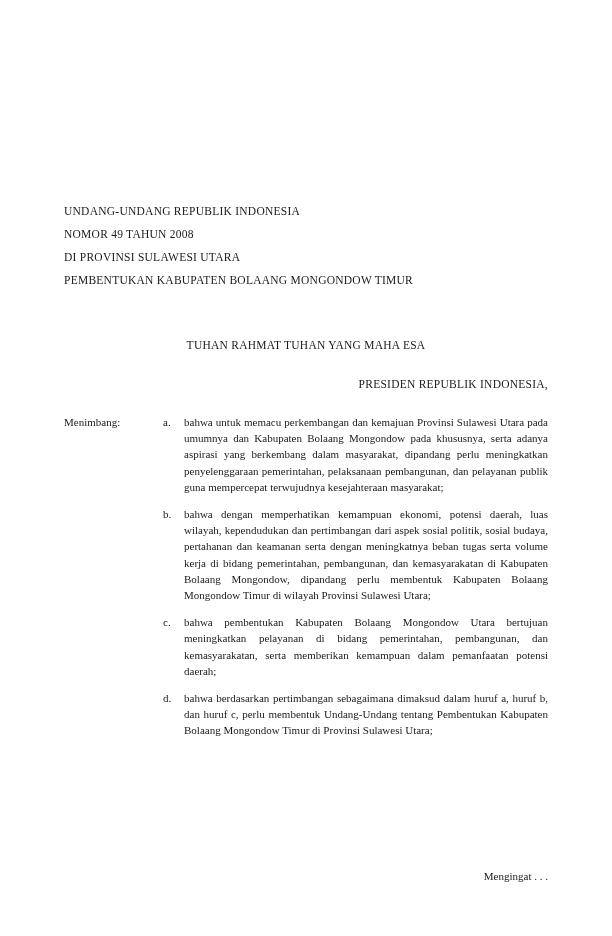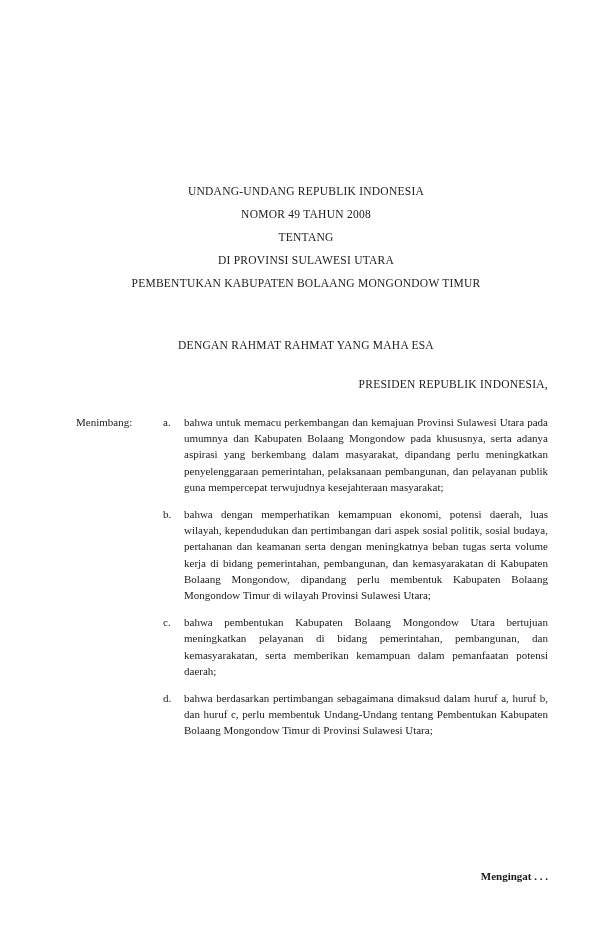--- a/index.html
+++ b/index.html
@@ -19,23 +19,22 @@
 
   .page {
     position: absolute;
     inset: 0;
   }
 
   
   .title-block {
     position: absolute;
     left: 64px;
-    top: 180px;
+    top: 200px;
     width: 484px;
-    text-align: center;
   }
   .title-line {
     font-size: 11.5px;
     line-height: 23px;
     letter-spacing: 0.25px;
     white-space: nowrap;
   }
 
   
   .invocation {
@@ -61,21 +60,21 @@
 
   
   .considerations {
     position: absolute;
     left: 64px;
     top: 414px;
     width: 484px;
   }
   .cons-label {
     position: absolute;
-    left: 12px;
+    left: 0;
     top: 0;
     width: 92px;
     font-size: 11px;
     line-height: 16.2px;
   }
   .cons-items {
     margin-left: 99px;
   }
   .cons-item {
     display: flex;
@@ -102,37 +101,35 @@
 
   
   .footer-catchword {
     position: absolute;
     left: 64px;
     top: 868px;
     width: 484px;
     text-align: right;
     font-size: 11px;
     line-height: 16px;
-    font-weight: bold;
   }
 </style>
 </head>
 <body>
 
 <div class="page">
 
   <div class="title-block">
     <div class="title-line">UNDANG-UNDANG REPUBLIK INDONESIA</div>
     <div class="title-line">NOMOR 49 TAHUN 2008</div>
-    <div class="title-line">TENTANG</div>
     <div class="title-line">DI PROVINSI SULAWESI UTARA</div>
     <div class="title-line">PEMBENTUKAN KABUPATEN BOLAANG MONGONDOW TIMUR</div>
   </div>
 
-  <div class="invocation">DENGAN RAHMAT RAHMAT YANG MAHA ESA</div>
+  <div class="invocation">TUHAN RAHMAT TUHAN YANG MAHA ESA</div>
 
   <div class="issuer">PRESIDEN REPUBLIK INDONESIA,</div>
 
   <div class="considerations">
     <div class="cons-label">Menimbang:</div>
 
     <div class="cons-items">
 
       <div class="cons-item">
         <div class="cons-marker">a.</div>

